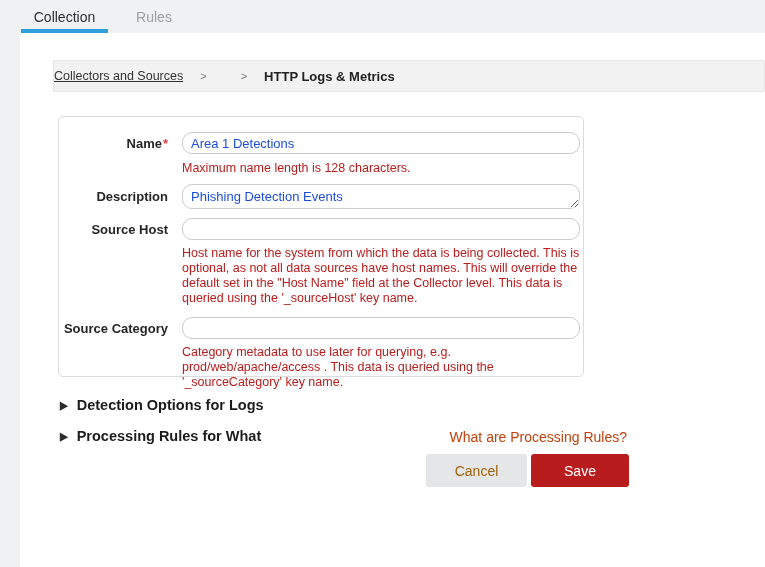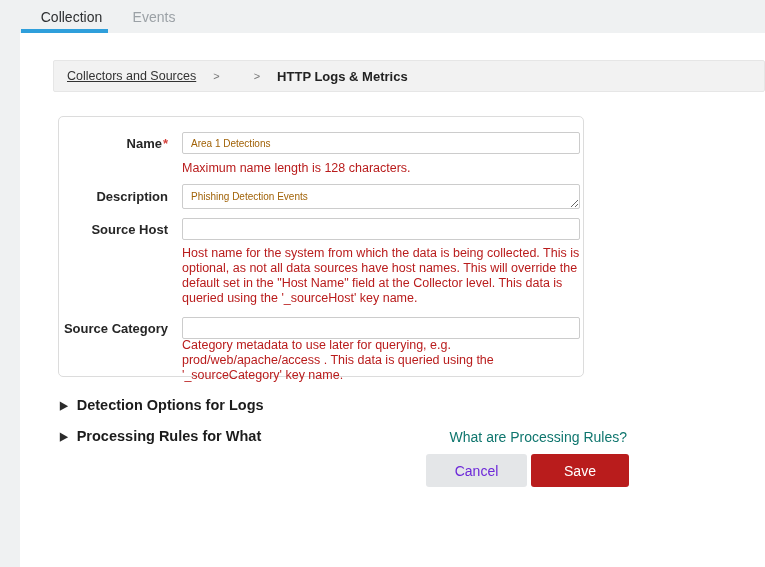--- a/index.html
+++ b/index.html
@@ -6,94 +6,94 @@
   html, body { width: 765px; height: 567px; }
   body {
     position: relative;
     background: #eff1f2;
     font-family: "Liberation Sans", sans-serif;
     overflow: hidden;
   }
   
   .tabbar { position: absolute; top: 0; left: 0; width: 100%; height: 33px; background: #eff1f2; }
   .tab { position: absolute; top: 0; height: 33px; display: flex; align-items: center; justify-content: center; font-size: 14px; cursor: pointer; }
-  .tab-collection { left: 28px; width: 87px; color: #2d2f31; }
+  .tab-collection { left: 21px; width: 87px; color: #2d2f31; }
   .tab-status { left: 128px; width: 52px; color: #9ba1a6; }
   .tab-underline { position: absolute; left: 21px; top: 29px; width: 87px; height: 4px; background: #2f9fdb; }
   
   .content { position: absolute; left: 20px; top: 33px; right: 0; bottom: 0; background: #ffffff; }
   
   .breadcrumb {
     position: absolute; left: 53px; top: 60px; right: 0; height: 32px;
     background: #f2f2f2; border: 1px solid #e6e6e6; border-radius: 2px;
-    display: flex; align-items: center; padding-left: 13px; font-size: 12.5px; color: #333;
+    display: flex; align-items: center; font-size: 12.5px; color: #333;
   }
   .crumb-link { color: #333; text-decoration: underline; cursor: pointer; }
   .crumb-sep { color: #777; font-size: 11px; margin: 0 17px; }
   .crumb-current { font-weight: 700; color: #222; font-size: 13px; }
   
   .panel {
     position: absolute; left: 58px; top: 116px; width: 526px; height: 261px;
     border: 1px solid #dcdcdc; border-radius: 5px; background: #fff;
   }
   .field-label {
     position: absolute; left: 0; width: 109px; text-align: right;
     font-size: 13px; font-weight: 700; color: #262626;
   }
   .req { color: #d43f3a; font-weight: 700; margin-left: 1px; }
   .text-input, .text-area {
     position: absolute; left: 123px; width: 398px;
-    border: 1px solid #cccccc; border-radius: 2px;
-    font-family: "Liberation Sans", sans-serif; font-size: 10px; color: #a16207;
+    border: 1px solid #cccccc; border-radius: 10px;
+    font-family: "Liberation Sans", sans-serif; font-size: 13px; color: #1d4ed8;
     padding: 2px 8px; background: #fff; outline: none;
   }
   .text-input { height: 22px; }
   .text-area { height: 25px; resize: both; overflow: hidden; line-height: 19px; }
   .help {
     position: absolute; left: 123px; width: 400px;
     font-size: 12.5px; line-height: 15px; color: #b91c1c;
   }
   
   .lbl-name   { top: 19px; }
   .inp-name   { top: 15px; }
   .hlp-name   { top: 44px; }
   .lbl-desc   { top: 72px; }
   .inp-desc   { top: 67px; }
   .lbl-host   { top: 105px; }
   .inp-host   { top: 101px; }
   .hlp-host   { top: 129px; width: 398px; }
   .lbl-cat    { top: 204px; }
   .inp-cat    { top: 200px; }
-  .hlp-cat    { top: 221px; width: 402px; }
+  .hlp-cat    { top: 228px; width: 402px; }
   
   .section {
     position: absolute; left: 60px; display: flex; align-items: center;
     font-size: 14.5px; font-weight: 700; color: #1c1c1c; cursor: pointer;
   }
   .section-adv  { top: 397px; }
   .section-proc { top: 428px; }
   .tri { font-size: 10px; color: #2b2b2b; margin-right: 9px; transform: scaleY(1.1); }
   .help-link {
     position: absolute; top: 429px; right: 138px;
-    font-size: 14px; color: #0f766e; cursor: pointer; text-decoration: none;
+    font-size: 14px; color: #c2410c; cursor: pointer; text-decoration: none;
   }
   
   .btn {
     position: absolute; top: 454px; height: 33px; border: none; border-radius: 3px;
     font-family: "Liberation Sans", sans-serif; font-size: 14px; cursor: pointer;
   }
-  .btn-cancel { left: 426px; width: 101px; background: #e4e6e8; color: #6d28d9; }
+  .btn-cancel { left: 426px; width: 101px; background: #e4e6e8; color: #a16207; }
   .btn-save   { left: 531px; width: 98px;  background: #b91c1c; color: #ffffff; }
 </style>
 </head>
 <body>
 
 <div class="tabbar">
   <div class="tab tab-collection">Collection</div>
-  <div class="tab tab-status">Events</div>
+  <div class="tab tab-status">Rules</div>
   <div class="tab-underline"></div>
 </div>
 
 <div class="content"></div>
 
 <div class="breadcrumb">
   <span class="crumb-link">Collectors and Sources</span>
   <span class="crumb-sep">&gt;</span>
   <span class="crumb-sep">&gt;</span>
   <span class="crumb-current">HTTP Logs &amp; Metrics</span>

